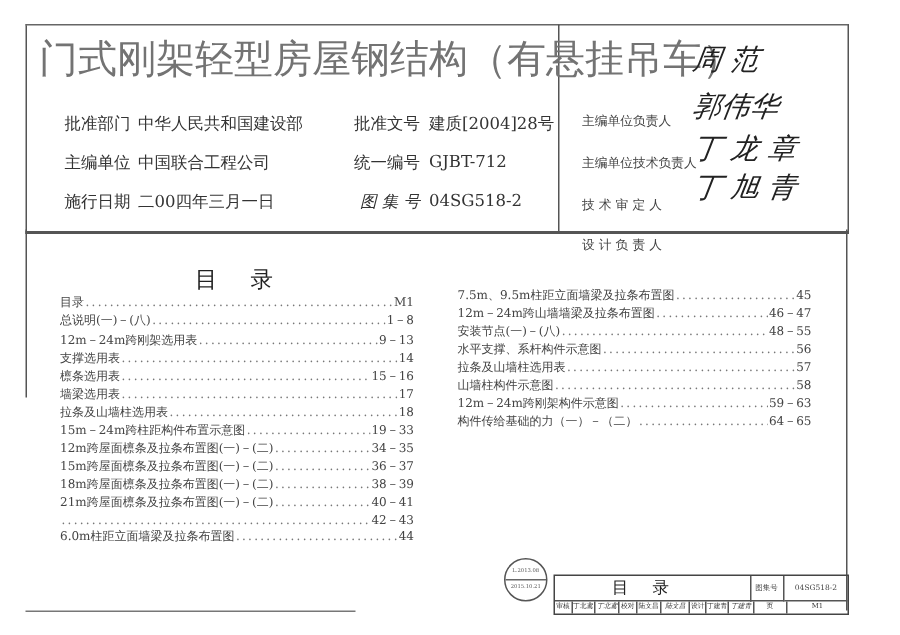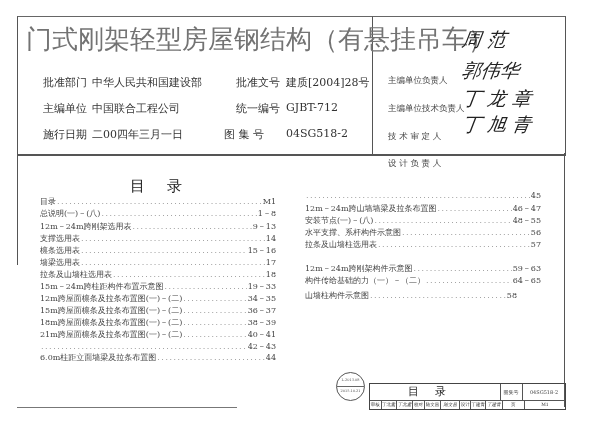--- a/index.html
+++ b/index.html
@@ -70,21 +70,21 @@
 <div class="abs meta-val" style="left:92px; top:75px;">中华人民共和国建设部</div>
 <div class="abs meta-label" style="left:43px; top:101px;">主编单位</div>
 <div class="abs meta-val" style="left:92px; top:101px;">中国联合工程公司</div>
 <div class="abs meta-label" style="left:43px; top:127px;">施行日期</div>
 <div class="abs meta-val" style="left:92px; top:127px;">二00四年三月一日</div>
 
 <div class="abs meta-label" style="left:236px; top:75px;">批准文号</div>
 <div class="abs meta-val" style="left:286px; top:75px;">建质[2004]28号</div>
 <div class="abs meta-label" style="left:236px; top:101px;">统一编号</div>
 <div class="abs meta-val" style="left:286px; top:101px;">GJBT-712</div>
-<div class="abs meta-label" style="left:224px; top:127px;">图 集 号</div>
+<div class="abs meta-label" style="left:240px; top:127px;font-style:italic;">图 集 号</div>
 <div class="abs meta-val" style="left:286px; top:127px;">04SG518-2</div>
 
 <div class="abs sig-label" style="left:388px; top:39px;">主编单位负责人</div>
 <div class="abs sig-name" style="left:462px; top:27px;">周 范</div>
 <div class="abs sig-label" style="left:388px; top:67px;">主编单位技术负责人</div>
 <div class="abs sig-name" style="left:462px; top:58px;">郭伟华</div>
 <div class="abs sig-label" style="left:388px; top:95px;">技 术 审 定 人</div>
 <div class="abs sig-name" style="left:462px; top:86px;">丁 龙 章</div>
 <div class="abs sig-label" style="left:388px; top:122px;">设 计 负 责 人</div>
 <div class="abs sig-name" style="left:462px; top:112px;">丁 旭 青</div>
@@ -162,20 +162,21 @@
     </div>
   <div class="toc-row" style="left:40px; top:352px; width:236px;">
       <span class="t">6.0m柱距立面墙梁及拉条布置图</span>
       <span class="d"></span>
       <span class="p">44</span>
     </div>
 </div>
 
 <div class="toc">
   <div class="toc-row" style="left:305px; top:191px; width:236px;">
+      <span class="t">7.5m、9.5m柱距立面墙梁及拉条布置图</span>
       <span class="d"></span>
       <span class="p">45</span>
     </div>
   <div class="toc-row" style="left:305px; top:203px; width:236px;">
       <span class="t">12m－24m跨山墙墙梁及拉条布置图</span>
       <span class="d"></span>
       <span class="p">46－47</span>
     </div>
   <div class="toc-row" style="left:305px; top:215px; width:236px;">
       <span class="t">安装节点(一)－(八)</span>
@@ -185,21 +186,21 @@
   <div class="toc-row" style="left:305px; top:227px; width:236px;">
       <span class="t">水平支撑、系杆构件示意图</span>
       <span class="d"></span>
       <span class="p">56</span>
     </div>
   <div class="toc-row" style="left:305px; top:239px; width:236px;">
       <span class="t">拉条及山墙柱选用表</span>
       <span class="d"></span>
       <span class="p">57</span>
     </div>
-  <div class="toc-row" style="left:305px; top:251px; width:212px;margin-top:39px;">
+  <div class="toc-row" style="left:305px; top:251px; width:236px;">
       <span class="t">山墙柱构件示意图</span>
       <span class="d"></span>
       <span class="p">58</span>
     </div>
   <div class="toc-row" style="left:305px; top:263px; width:236px;">
       <span class="t">12m－24m跨刚架构件示意图</span>
       <span class="d"></span>
       <span class="p">59－63</span>
     </div>
   <div class="toc-row" style="left:305px; top:275px; width:236px;">

